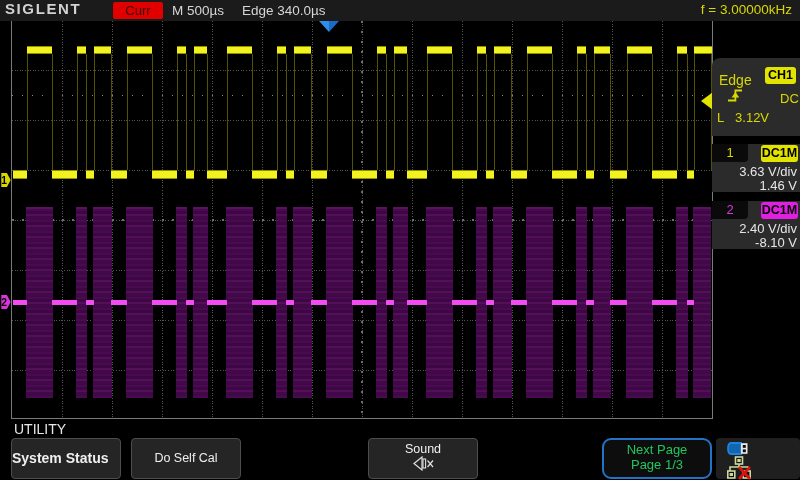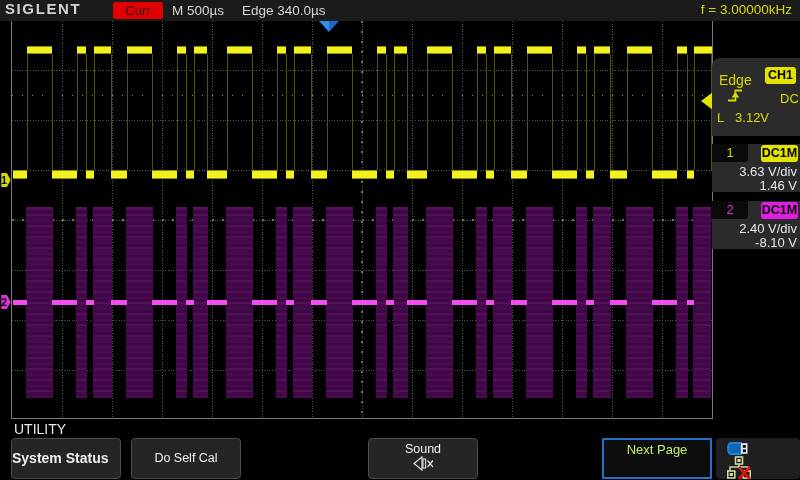--- a/index.html
+++ b/index.html
@@ -204,22 +204,23 @@
       <div class="abs" style="left:0;top:34px;width:85px;text-align:right;">-8.10 V</div>
     </div>
 <div class="abs" style="left:14px;top:421px;font-size:14px;color:#e8e8e8;">UTILITY</div>
 <div class="abs" style="left:11px;top:438px;width:108px;height:39px;background:#252525;border:1px solid #4d4d4d;border-radius:4px;color:#efefef;font-size:14px;text-align:left;line-height:39px;font-weight:bold;">System Status</div>
 <div class="abs" style="left:131px;top:438px;width:108px;height:39px;background:#252525;border:1px solid #4d4d4d;border-radius:4px;color:#efefef;font-size:12.5px;text-align:center;line-height:39px;">Do Self Cal</div>
 <div class="abs" style="left:368px;top:438px;width:108px;height:39px;background:#252525;border:1px solid #4d4d4d;border-radius:4px;color:#efefef;font-size:12.5px;text-align:center;"><div style="margin-top:3px;">Sound</div><svg width="21" height="15" viewBox="0 0 21 15" style="margin-top:0px;">
         <polygon points="1,7.5 9,1 9,14" fill="none" stroke="#e0e0e0" stroke-width="1.2"></polygon>
         <rect x="10" y="3" width="2.6" height="9" fill="none" stroke="#e0e0e0" stroke-width="1.1"></rect>
         <path d="M14.5,4.5 L20,11 M20,4.5 L14.5,11" stroke="#e0e0e0" stroke-width="1.2"></path>
       </svg></div>
-<div class="abs" style="left:602px;top:438px;width:106px;height:37px;background:#0d0d0d;border:2px solid #2472c8;border-radius:1px;color:#bef264;font-size:13px;text-align:center;">
+<div class="abs" style="left:602px;top:438px;width:106px;height:37px;background:#0d0d0d;border:2px solid #2472c8;border-radius:9px;color:#22c55e;font-size:13px;text-align:center;">
       <div style="margin-top:2px;">Next Page</div>
+      <div style="margin-top:0px;">Page 1/3</div>
     </div>
 <div class="abs" style="left:716px;top:438px;width:84px;height:41px;background:#1f1f1f;border-radius:4px;"></div>
 <svg class="abs" style="left:727px;top:442px;" width="21" height="13" viewBox="0 0 21 13">
 <path d="M4,1 H14 V12 H4 Q1,12 1,6.5 Q1,1 4,1 Z" fill="#1266ad" stroke="#1e82e2" stroke-width="1.8"></path>
 <rect x="14" y="1.2" width="6.5" height="10.6" fill="#e8e8e8"></rect>
 <rect x="15.8" y="3" width="3" height="2.8" fill="#0a0a0a"></rect>
 <rect x="15.8" y="7.4" width="3" height="2.8" fill="#0a0a0a"></rect>
     </svg>
 <svg class="abs" style="left:727px;top:456px;" width="24" height="24" viewBox="0 0 24 24">
 <g stroke="#cdd89c" stroke-width="1.6" fill="none">

